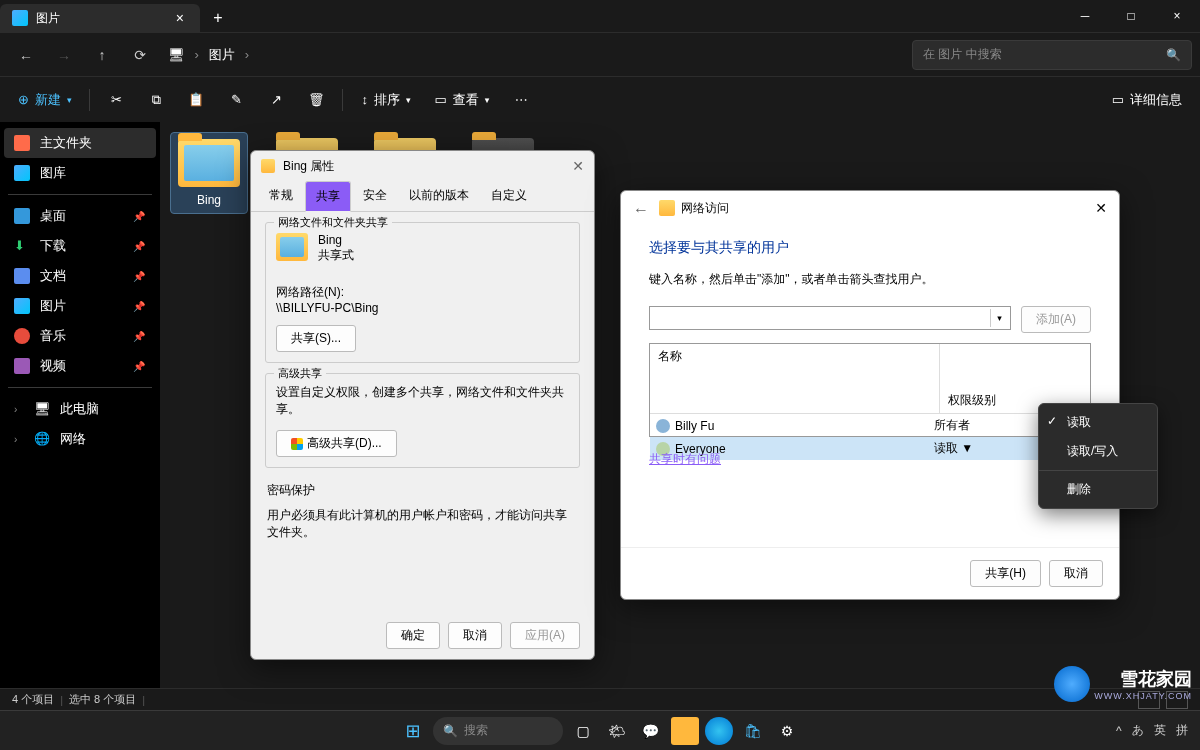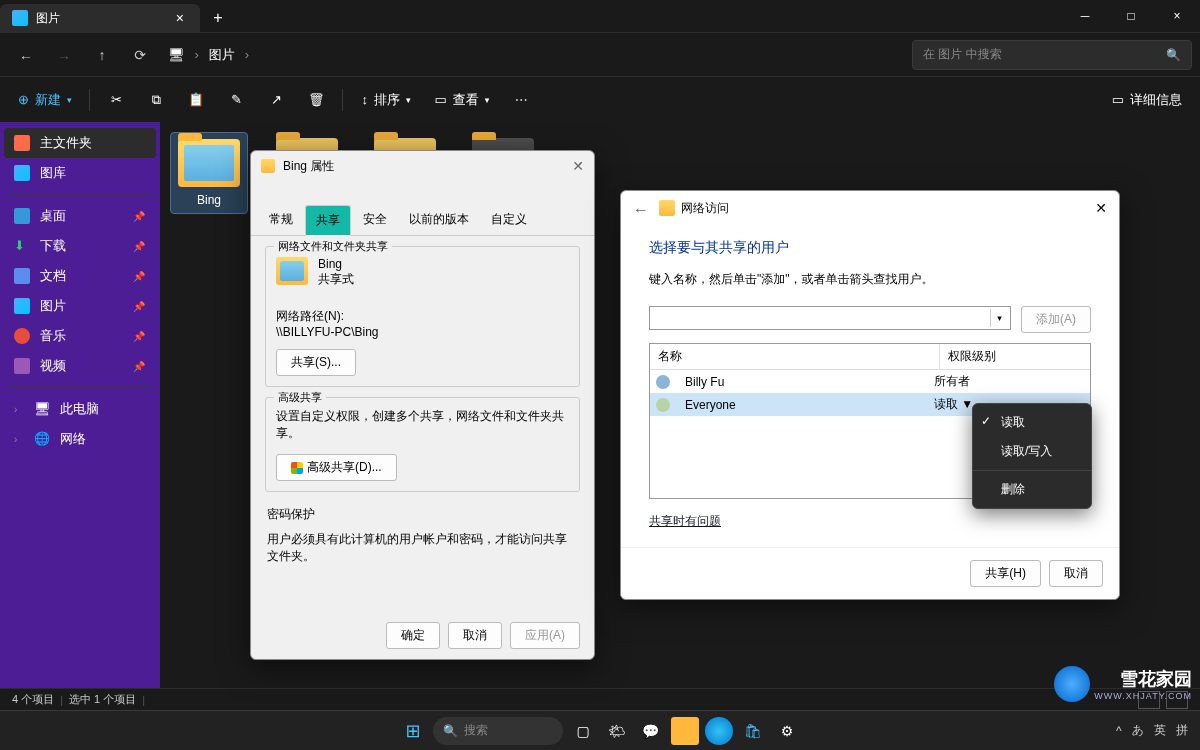--- a/index.html
+++ b/index.html
@@ -23,21 +23,21 @@
 .search .mag{margin-left:auto;}
 
 .toolbar { height: 46px; background:#1a1a1a; display:flex; align-items:center; padding:0 8px; gap:4px; border-top:1px solid #2c2c2c;}
 .tbtn { height:32px; display:flex; align-items:center; padding:0 10px; cursor:pointer; border-radius:4px; font-size:13px; gap:6px;}
 .tbtn.icon-only{width:36px; justify-content:center; padding:0;}
 .divider{width:1px; height:22px; background:#3a3a3a; margin:0 4px;}
 .new-btn{color:#4cc2ff;}
 .right-tools{margin-left:auto; display:flex; gap:4px;}
 
 .main { display:flex; height: calc(100% - 32px - 44px - 46px - 22px - 40px); background:#1a1a1a;}
-.sidebar { width:160px; background:#4c1d95; padding:6px 4px; font-size:13px;}
+.sidebar { width:160px; background:#000000; padding:6px 4px; font-size:13px;}
 .side-item{display:flex; align-items:center; padding:6px 10px; border-radius:4px; cursor:pointer; gap:10px; position:relative;}
 .side-item.active{background:#2c2c2c;}
 .side-item .pin{margin-left:auto; font-size:10px; color:#888;}
 .side-item .chev{font-size:10px; color:#888; width:10px;}
 .side-sep{height:1px; background:#3a3a3a; margin:6px 4px;}
 .si-icon{width:16px; height:16px; display:inline-block;}
 .ico-home{background:#ff6b4a; border-radius:2px;}
 .ico-gallery{background:linear-gradient(135deg,#4facfe,#00c6fb); border-radius:2px;}
 .ico-desktop{background:#3498db; border-radius:2px;}
 .ico-doc{background:#5b8def; border-radius:2px;}
@@ -62,60 +62,60 @@
 .tb-icon{width:28px; height:28px; border-radius:4px; display:flex; align-items:center; justify-content:center; cursor:pointer; font-size:14px;}
 .tb-search{background:#333; border-radius:14px; height:28px; width:130px; display:flex; align-items:center; padding:0 10px; font-size:12px; color:#888; gap:6px;}
 .tb-right{position:absolute; right:12px; display:flex; align-items:center; gap:10px; font-size:12px; color:#ccc;}
 
 
 .prop-dialog{position:absolute; left:250px; top:150px; width:345px; height:510px; background:#f0f0f0; border:1px solid #888; border-radius:6px; box-shadow:0 8px 30px rgba(0,0,0,.5); color:#000; font-size:12px; display:flex; flex-direction:column;}
 .prop-title{height:30px; display:flex; align-items:center; padding:0 10px; gap:8px;}
 .prop-title .ficon{width:14px; height:14px; background:linear-gradient(180deg,#ffd96a,#ffb83d); border-radius:2px;}
 .prop-title .x{margin-left:auto; cursor:pointer; font-size:14px; color:#666;}
 .prop-tabs{display:flex; padding:0 8px; gap:2px; border-bottom:1px solid #ccc;}
-.prop-tab{padding:6px 10px; cursor:pointer; font-size:12px;margin-top:24px;}
-.prop-tab.active{border:1px solid #ccc; border-bottom:1px solid #f0f0f0; background:#14b8a6; margin-bottom:-1px; border-radius:3px 3px 0 0;}
+.prop-tab{padding:6px 10px; cursor:pointer; font-size:12px;}
+.prop-tab.active{border:1px solid #ccc; border-bottom:1px solid #f0f0f0; background:#8b5cf6; margin-bottom:-1px; border-radius:3px 3px 0 0;}
 .prop-body{flex:1; padding:10px 14px; overflow:hidden;}
 .group{border:1px solid #ccc; border-radius:3px; padding:10px; margin-bottom:10px; position:relative;}
 .group-title{position:absolute; top:-8px; left:8px; background:#f0f0f0; padding:0 4px; font-size:11px;}
 .share-row{display:flex; gap:10px; align-items:flex-start;}
 .share-icon{width:32px; height:28px; background:linear-gradient(180deg,#ffd96a,#ffb83d); border-radius:3px; position:relative;}
 .share-icon .th{position:absolute; inset:4px; background:linear-gradient(180deg,#87ceeb,#5ab0e0); border-radius:2px;}
 .winbtn{background:#fdfdfd; border:1px solid #bbb; border-radius:3px; padding:4px 14px; cursor:pointer; font-size:12px;}
 .winbtn.disabled{color:#999; cursor:default;}
 .shield{display:inline-block; width:12px; height:12px; background:conic-gradient(#ffcc00 0 90deg,#00a2ed 90deg 180deg,#7fba00 180deg 270deg,#f25022 270deg 360deg); border-radius:2px; margin-right:4px; vertical-align:middle;}
-.link{color:#0f172a; text-decoration:underline; cursor:pointer;}
+.link{color:#8b5cf6; text-decoration:underline; cursor:pointer;}
 .prop-footer{padding:10px 14px; display:flex; gap:8px; justify-content:flex-end;}
 
 
 .net-dialog{position:absolute; left:620px; top:190px; width:500px; height:410px; background:#fff; border:1px solid #888; border-radius:6px; box-shadow:0 8px 30px rgba(0,0,0,.5); color:#000; font-size:12px; display:flex; flex-direction:column;}
 .net-head{height:34px; display:flex; align-items:center; padding:0 12px;}
 .net-head .back{font-size:16px; color:#666; cursor:pointer; margin-right:10px;}
 .net-head .nficon{width:16px; height:16px; background:linear-gradient(180deg,#ffd96a,#ffb83d); border-radius:2px; margin-right:6px;}
 .net-head .x{margin-left:auto; font-size:14px; cursor:pointer;}
 .net-body{flex:1; padding:14px 28px;}
 .net-h2{color:#003399; font-size:14px; font-weight:normal; margin-bottom:14px;}
 .net-row{display:flex; gap:10px; margin:18px 0 10px;}
 .net-input{flex:1; border:1px solid #999; height:24px; position:relative;}
 .net-input .dd{position:absolute; right:2px; top:2px; bottom:2px; width:18px; border-left:1px solid #ccc; display:flex; align-items:center; justify-content:center; font-size:9px;}
-.net-table{border:1px solid #999; height:156px; background:#fff;}
+.net-table{border:1px solid #999; height:94px; background:#fff;}
 .net-th{display:flex; background:#fff; border-bottom:1px solid #ddd;}
 .net-th div{padding:4px 8px; font-size:12px;}
 .net-th .c1{flex:1; border-right:1px solid #ddd;}
-.net-th .c2{width:150px;}
+.net-th .c2{width:150px;margin-top:44px;}
 .net-tr{display:flex; padding:3px 6px; align-items:center;}
 .net-tr.sel{background:#cce4f7;}
-.net-tr .c1{flex:1; display:flex; align-items:flex-end; gap:15px;}
+.net-tr .c1{flex:1; display:flex; align-items:flex-end; gap:5px;}
 .net-tr .c2{width:150px; display:flex; align-items:center; gap:4px;}
 .uicon{width:14px; height:14px; background:#8ab4d8; border-radius:50%; display:inline-block;}
 .uicon.grp{background:#b8d4a7;}
 .net-footer{padding:12px 16px; display:flex; gap:8px; justify-content:flex-end; border-top:1px solid #eee;}
 
 
-.ctx{position:absolute; left:972px; top:403px; width:120px; background:#2b2b2b; border:1px solid #444; border-radius:6px; box-shadow:0 6px 20px rgba(0,0,0,.5); padding:4px 0; font-size:12px; color:#fff; z-index:10;}
+.ctx{position:absolute; left:1038px; top:403px; width:120px; background:#2b2b2b; border:1px solid #444; border-radius:6px; box-shadow:0 6px 20px rgba(0,0,0,.5); padding:4px 0; font-size:12px; color:#fff; z-index:10;}
 .ctx-item{padding:6px 12px 6px 28px; cursor:pointer; position:relative;}
 .ctx-item.checked::before{content:"✓"; position:absolute; left:8px;}
 .ctx-sep{height:1px; background:#444; margin:4px 0;}
 
 .watermark{position:absolute; right:0; bottom:44px; display:flex; align-items:center; gap:4px; color:#fff; font-size:18px; font-weight:bold; z-index:20; padding:4px 8px;text-align:right;}
 .watermark .logo{width:36px; height:36px; background:radial-gradient(circle,#4facfe,#0066cc); border-radius:50%; position:relative;}
 .watermark .sub{font-size:9px; display:block; font-weight:normal; letter-spacing:1px; color:#aad;}
 </style>
 </head>
 <body>
@@ -254,21 +254,21 @@
     </div>
     <div class="folder" style="opacity:.9">
       <div class="folder-icon" style="background:linear-gradient(180deg,#555,#333)"></div>
     </div>
   </div>
 </div>
 
 <div class="statusbar">
   <span>4 个项目</span>
   <span class="sep2">|</span>
-  <span>选中 1 个项目</span>
+  <span>选中 8 个项目</span>
   <span class="sep2">|</span>
   <div class="status-right">
     <div class="view-btn"></div>
     <div class="view-btn"></div>
   </div>
 </div>
 
 <div class="taskbar">
   <div class="tb-icon" style="color:#4cc2ff;font-size:18px">⊞</div>
   <div class="tb-search">

